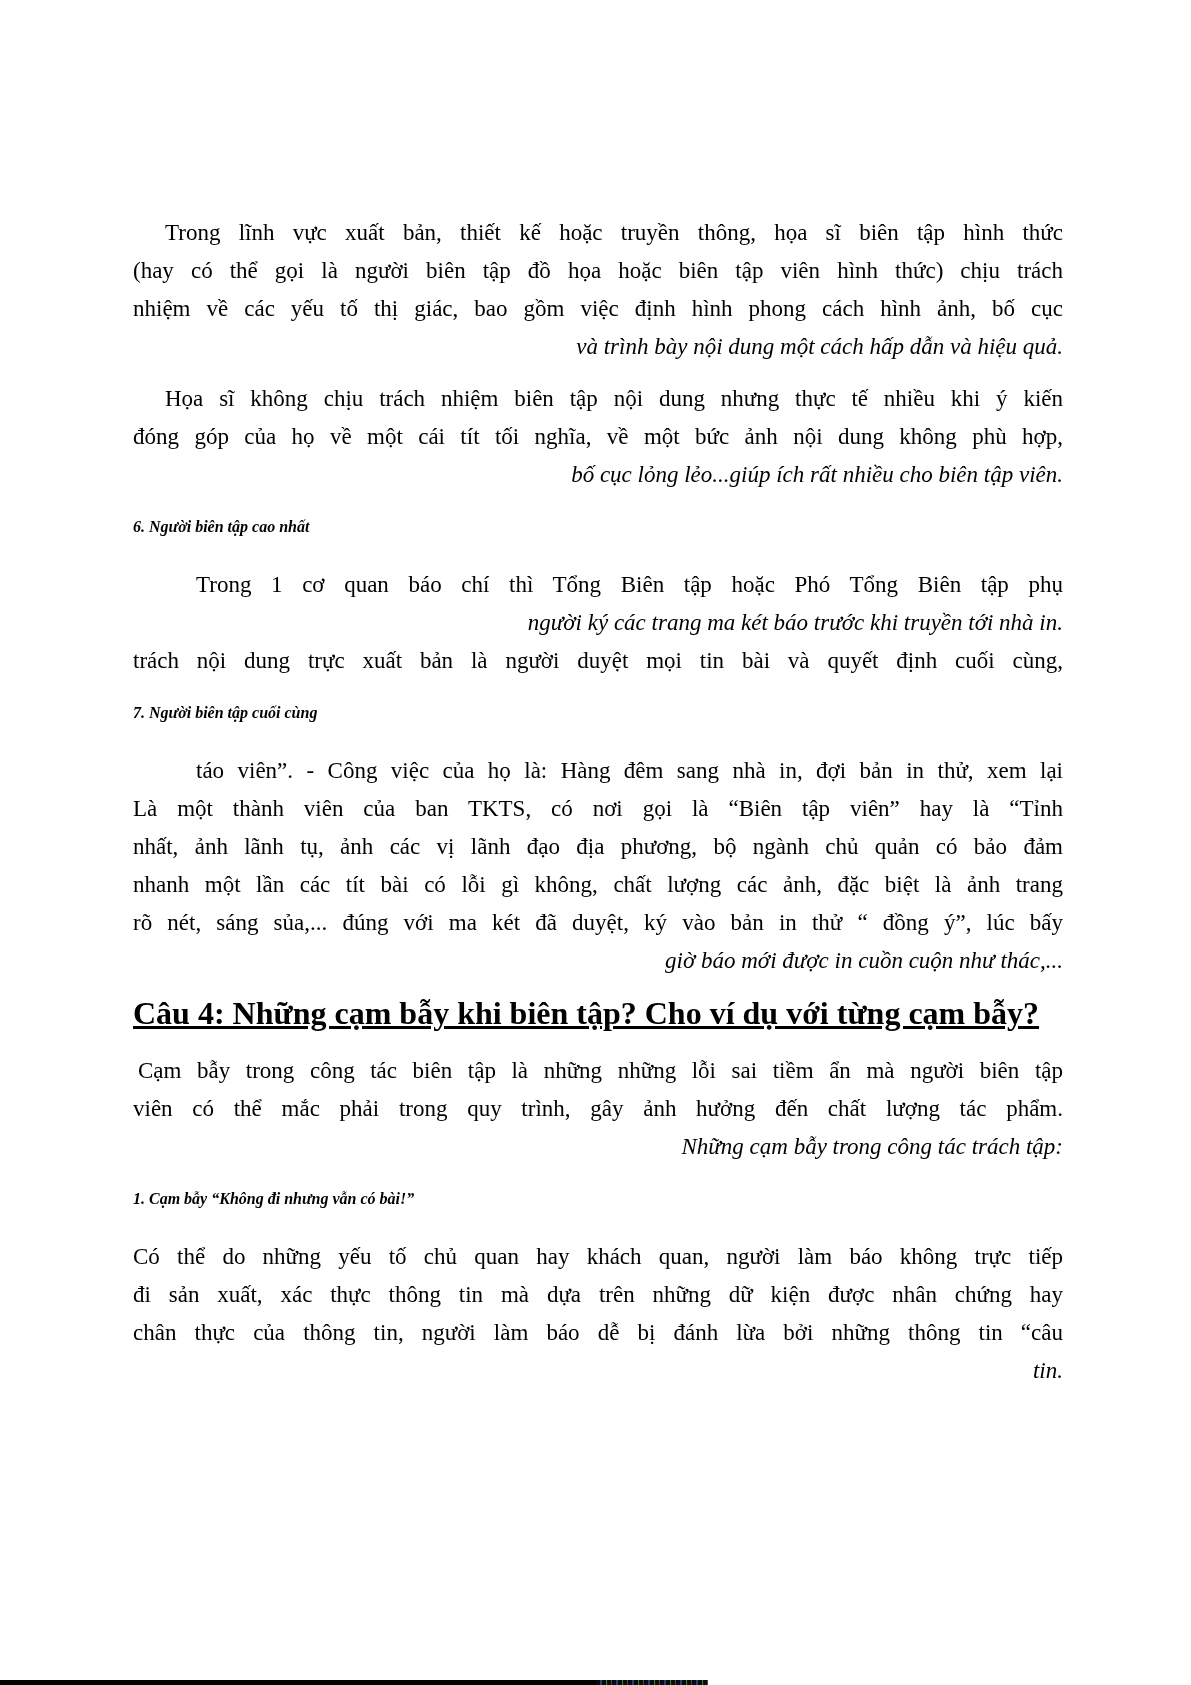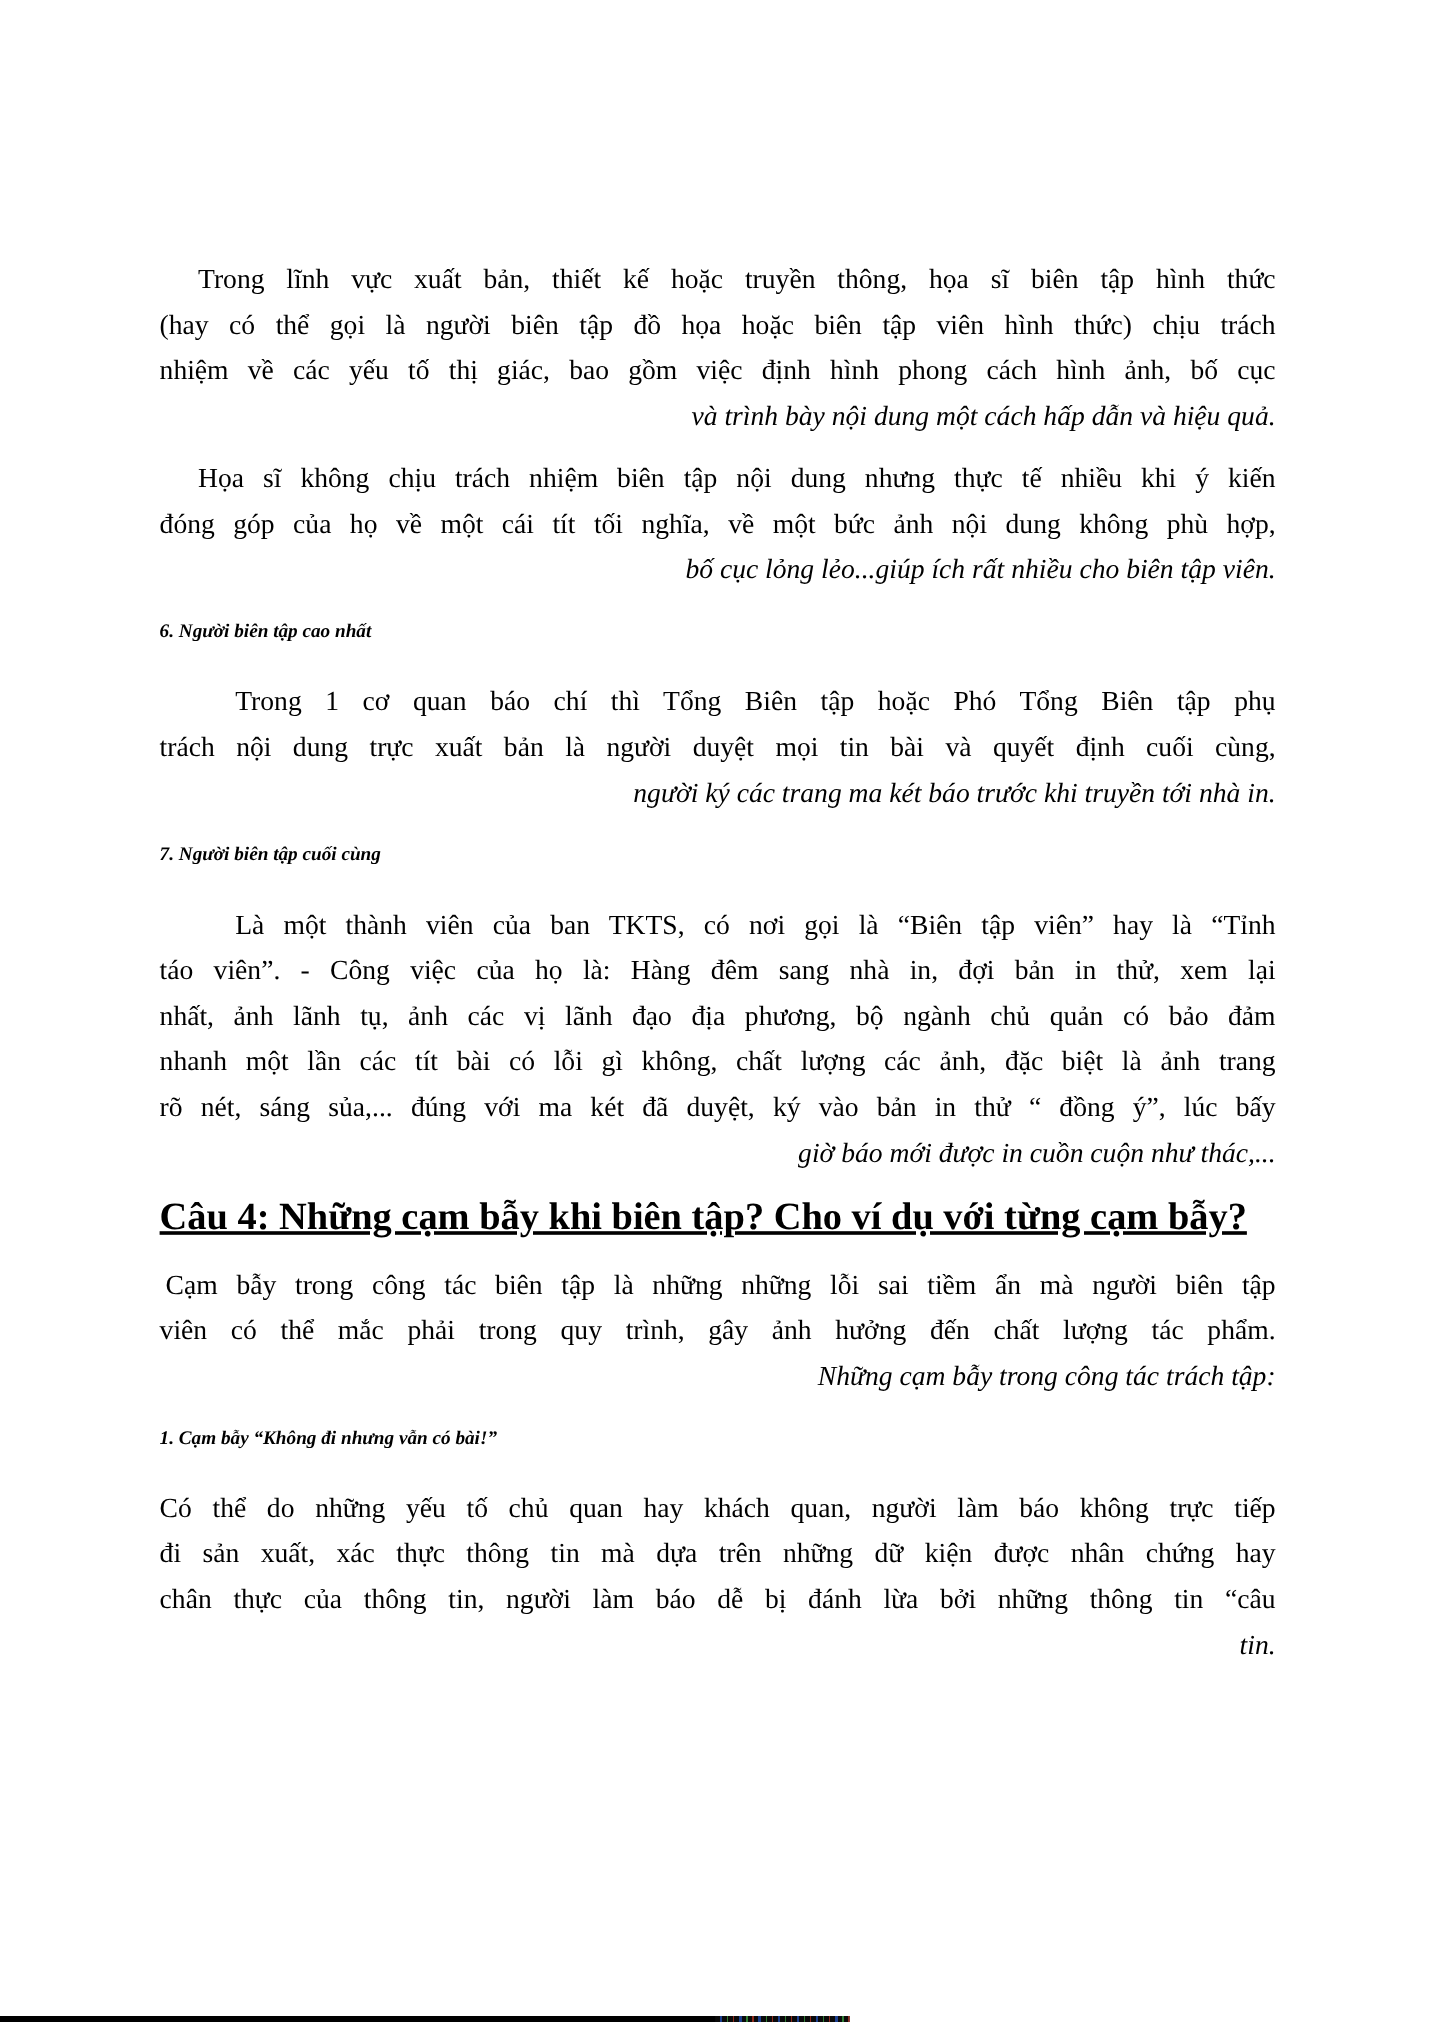--- a/index.html
+++ b/index.html
@@ -88,27 +88,27 @@
         <div class="line last">và trình bày nội dung một cách hấp dẫn và hiệu quả.</div>
       </div>
       <div class="para indent-small">
         <div class="line just">Họa sĩ không chịu trách nhiệm biên tập nội dung nhưng thực tế nhiều khi ý kiến</div>
         <div class="line just">đóng góp của họ về một cái tít tối nghĩa, về một bức ảnh nội dung không phù hợp,</div>
         <div class="line last">bố cục lỏng lẻo...giúp ích rất nhiều cho biên tập viên.</div>
       </div>
       <div class="heading h-italic">6. Người biên tập cao nhất</div>
       <div class="para indent-large">
         <div class="line just">Trong 1 cơ quan báo chí thì Tổng Biên tập hoặc Phó Tổng Biên tập phụ</div>
+        <div class="line last">người ký các trang ma két báo trước khi truyền tới nhà in.</div>
         <div class="line just">trách nội dung trực xuất bản là người duyệt mọi tin bài và quyết định cuối cùng,</div>
-        <div class="line last">người ký các trang ma két báo trước khi truyền tới nhà in.</div>
       </div>
       <div class="heading h-italic">7. Người biên tập cuối cùng</div>
       <div class="para indent-large">
+        <div class="line just">táo viên”. - Công việc của họ là: Hàng đêm sang nhà in, đợi bản in thử, xem lại</div>
         <div class="line just">Là một thành viên của ban TKTS, có nơi gọi là “Biên tập viên” hay là “Tỉnh</div>
-        <div class="line just">táo viên”. - Công việc của họ là: Hàng đêm sang nhà in, đợi bản in thử, xem lại</div>
         <div class="line just">nhất, ảnh lãnh tụ, ảnh các vị lãnh đạo địa phương, bộ ngành chủ quản có bảo đảm</div>
         <div class="line just">nhanh một lần các tít bài có lỗi gì không, chất lượng các ảnh, đặc biệt là ảnh trang</div>
         <div class="line just">rõ nét, sáng sủa,... đúng với ma két đã duyệt, ký vào bản in thử “ đồng ý”, lúc bấy</div>
         <div class="line last">giờ báo mới được in cuồn cuộn như thác,...</div>
       </div>
       <div class="heading h-underline">Câu 4: Những cạm bẫy khi biên tập? Cho ví dụ với từng cạm bẫy?</div>
       <div class="para indent-tiny">
         <div class="line just">Cạm bẫy trong công tác biên tập là những những lỗi sai tiềm ẩn mà người biên tập</div>
         <div class="line just">viên có thể mắc phải trong quy trình, gây ảnh hưởng đến chất lượng tác phẩm.</div>
         <div class="line last">Những cạm bẫy trong công tác trách tập:</div>

